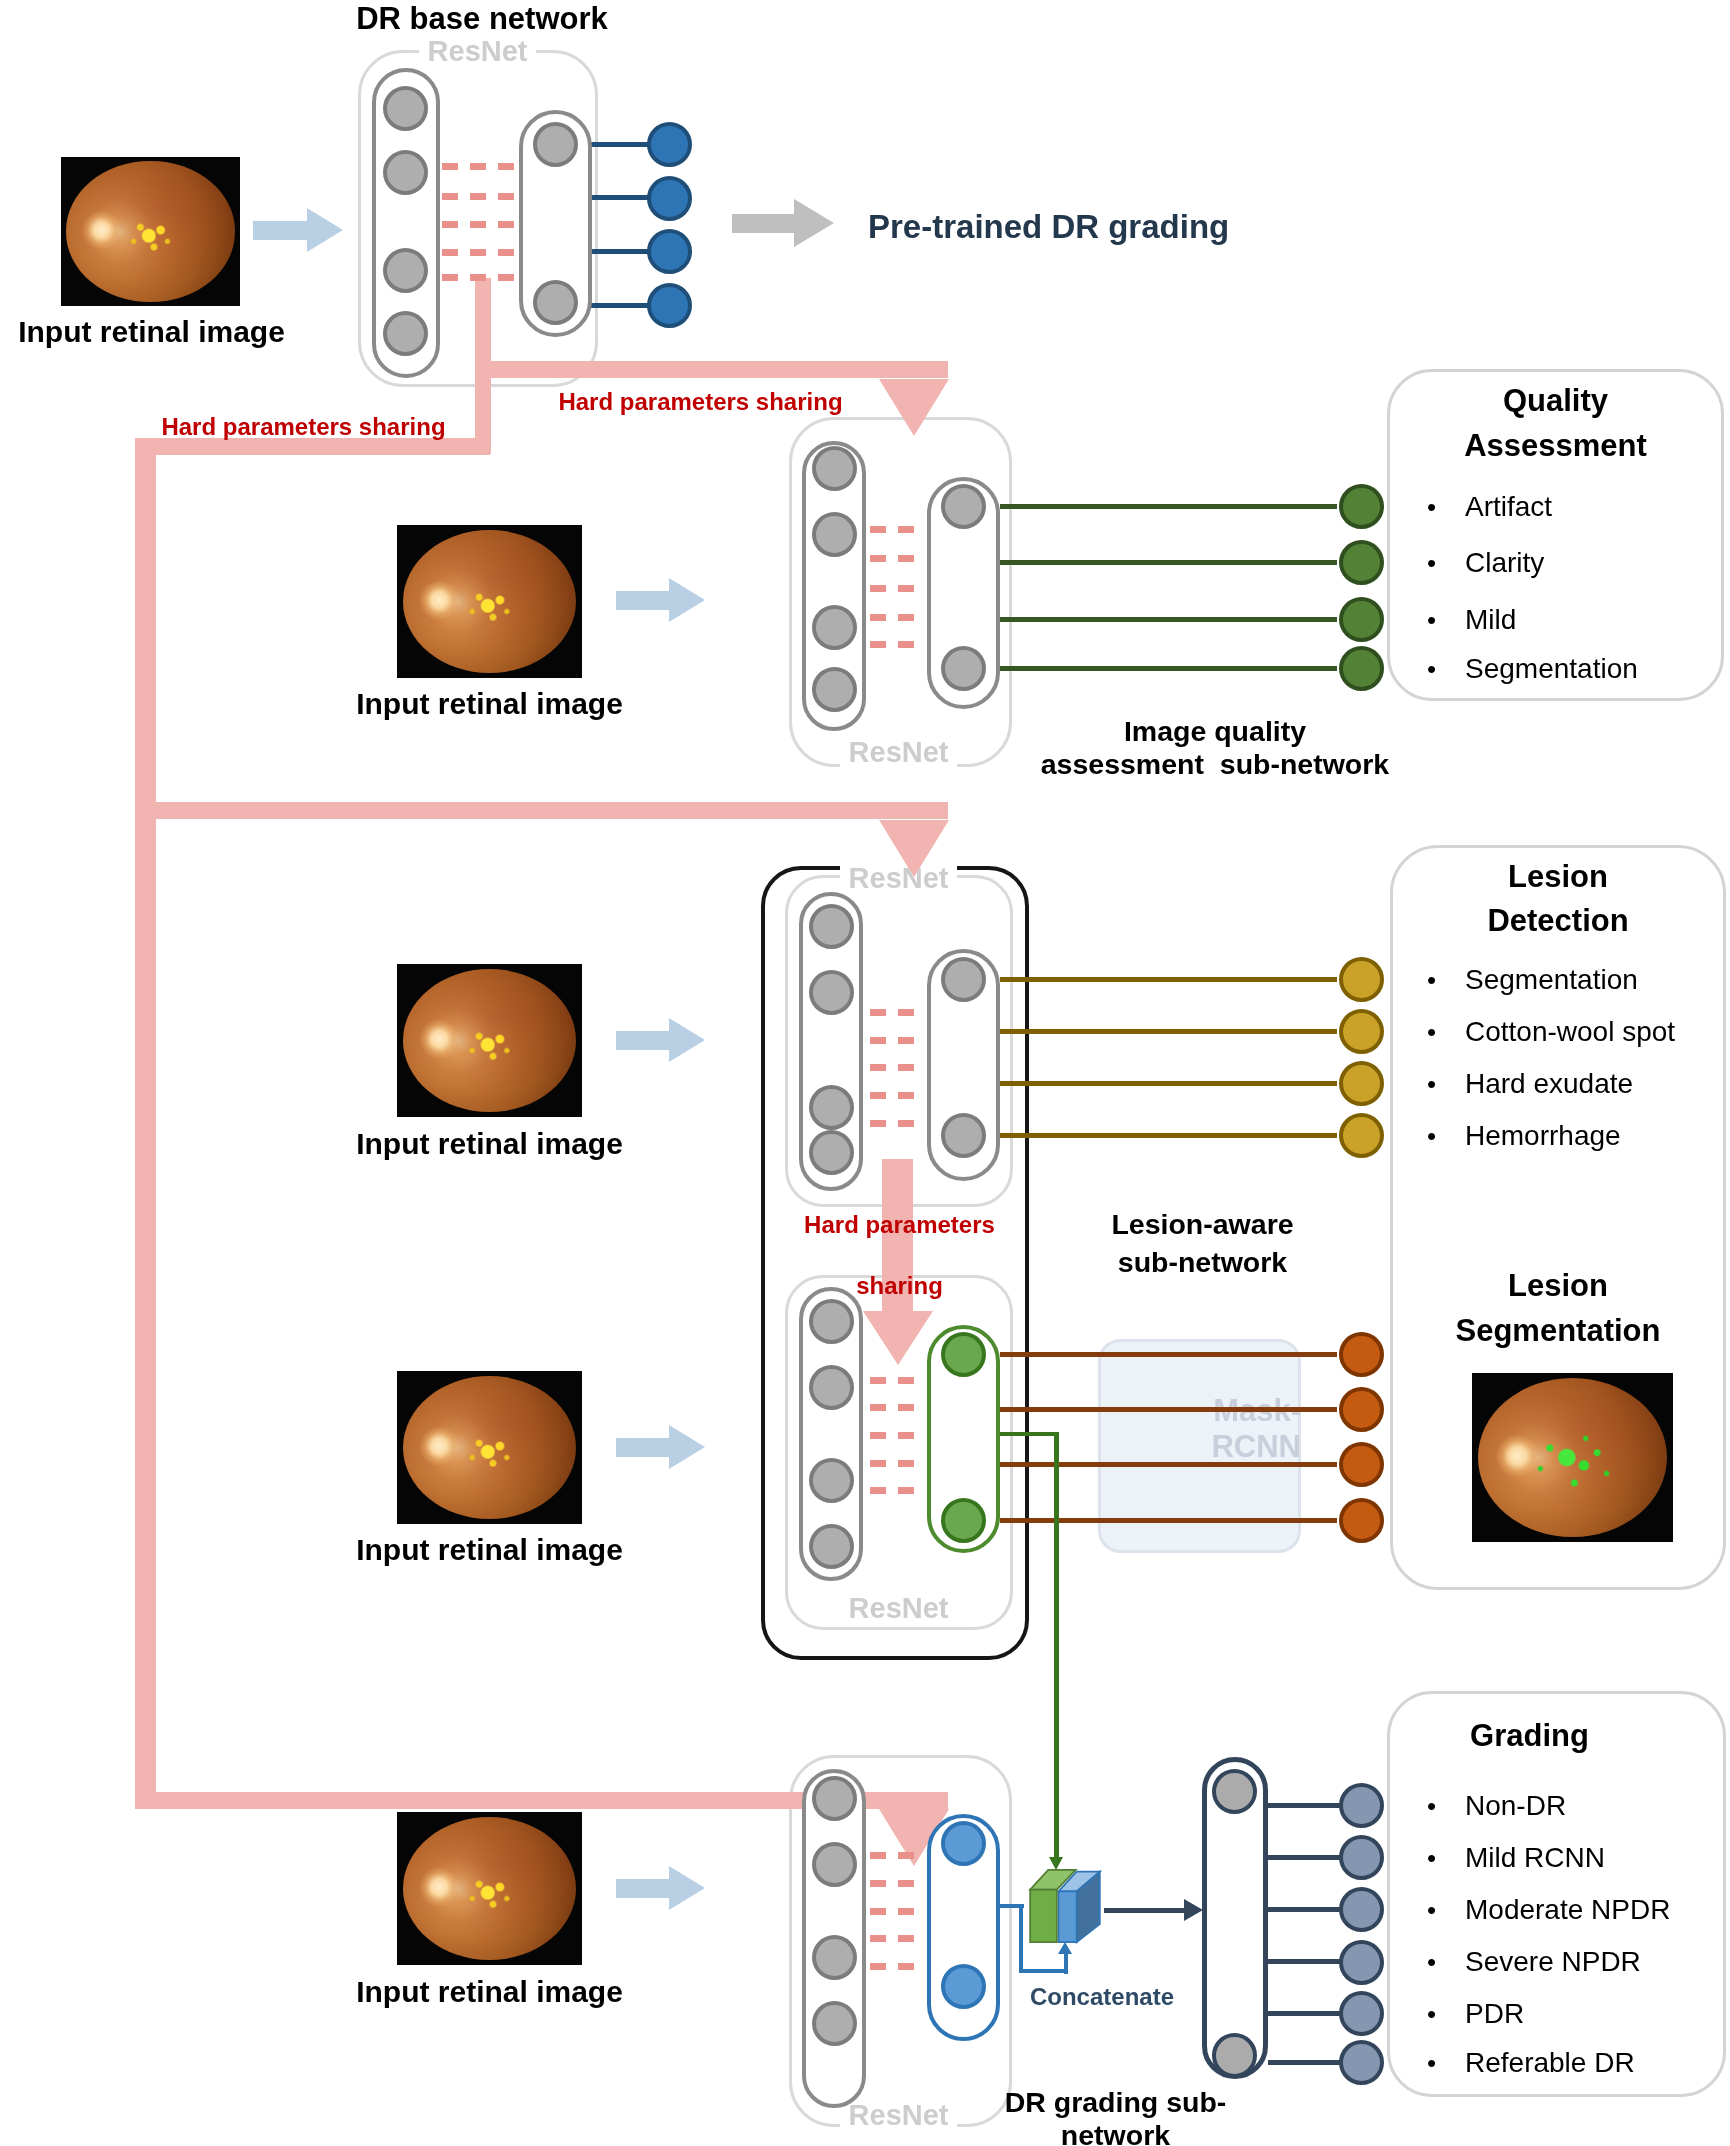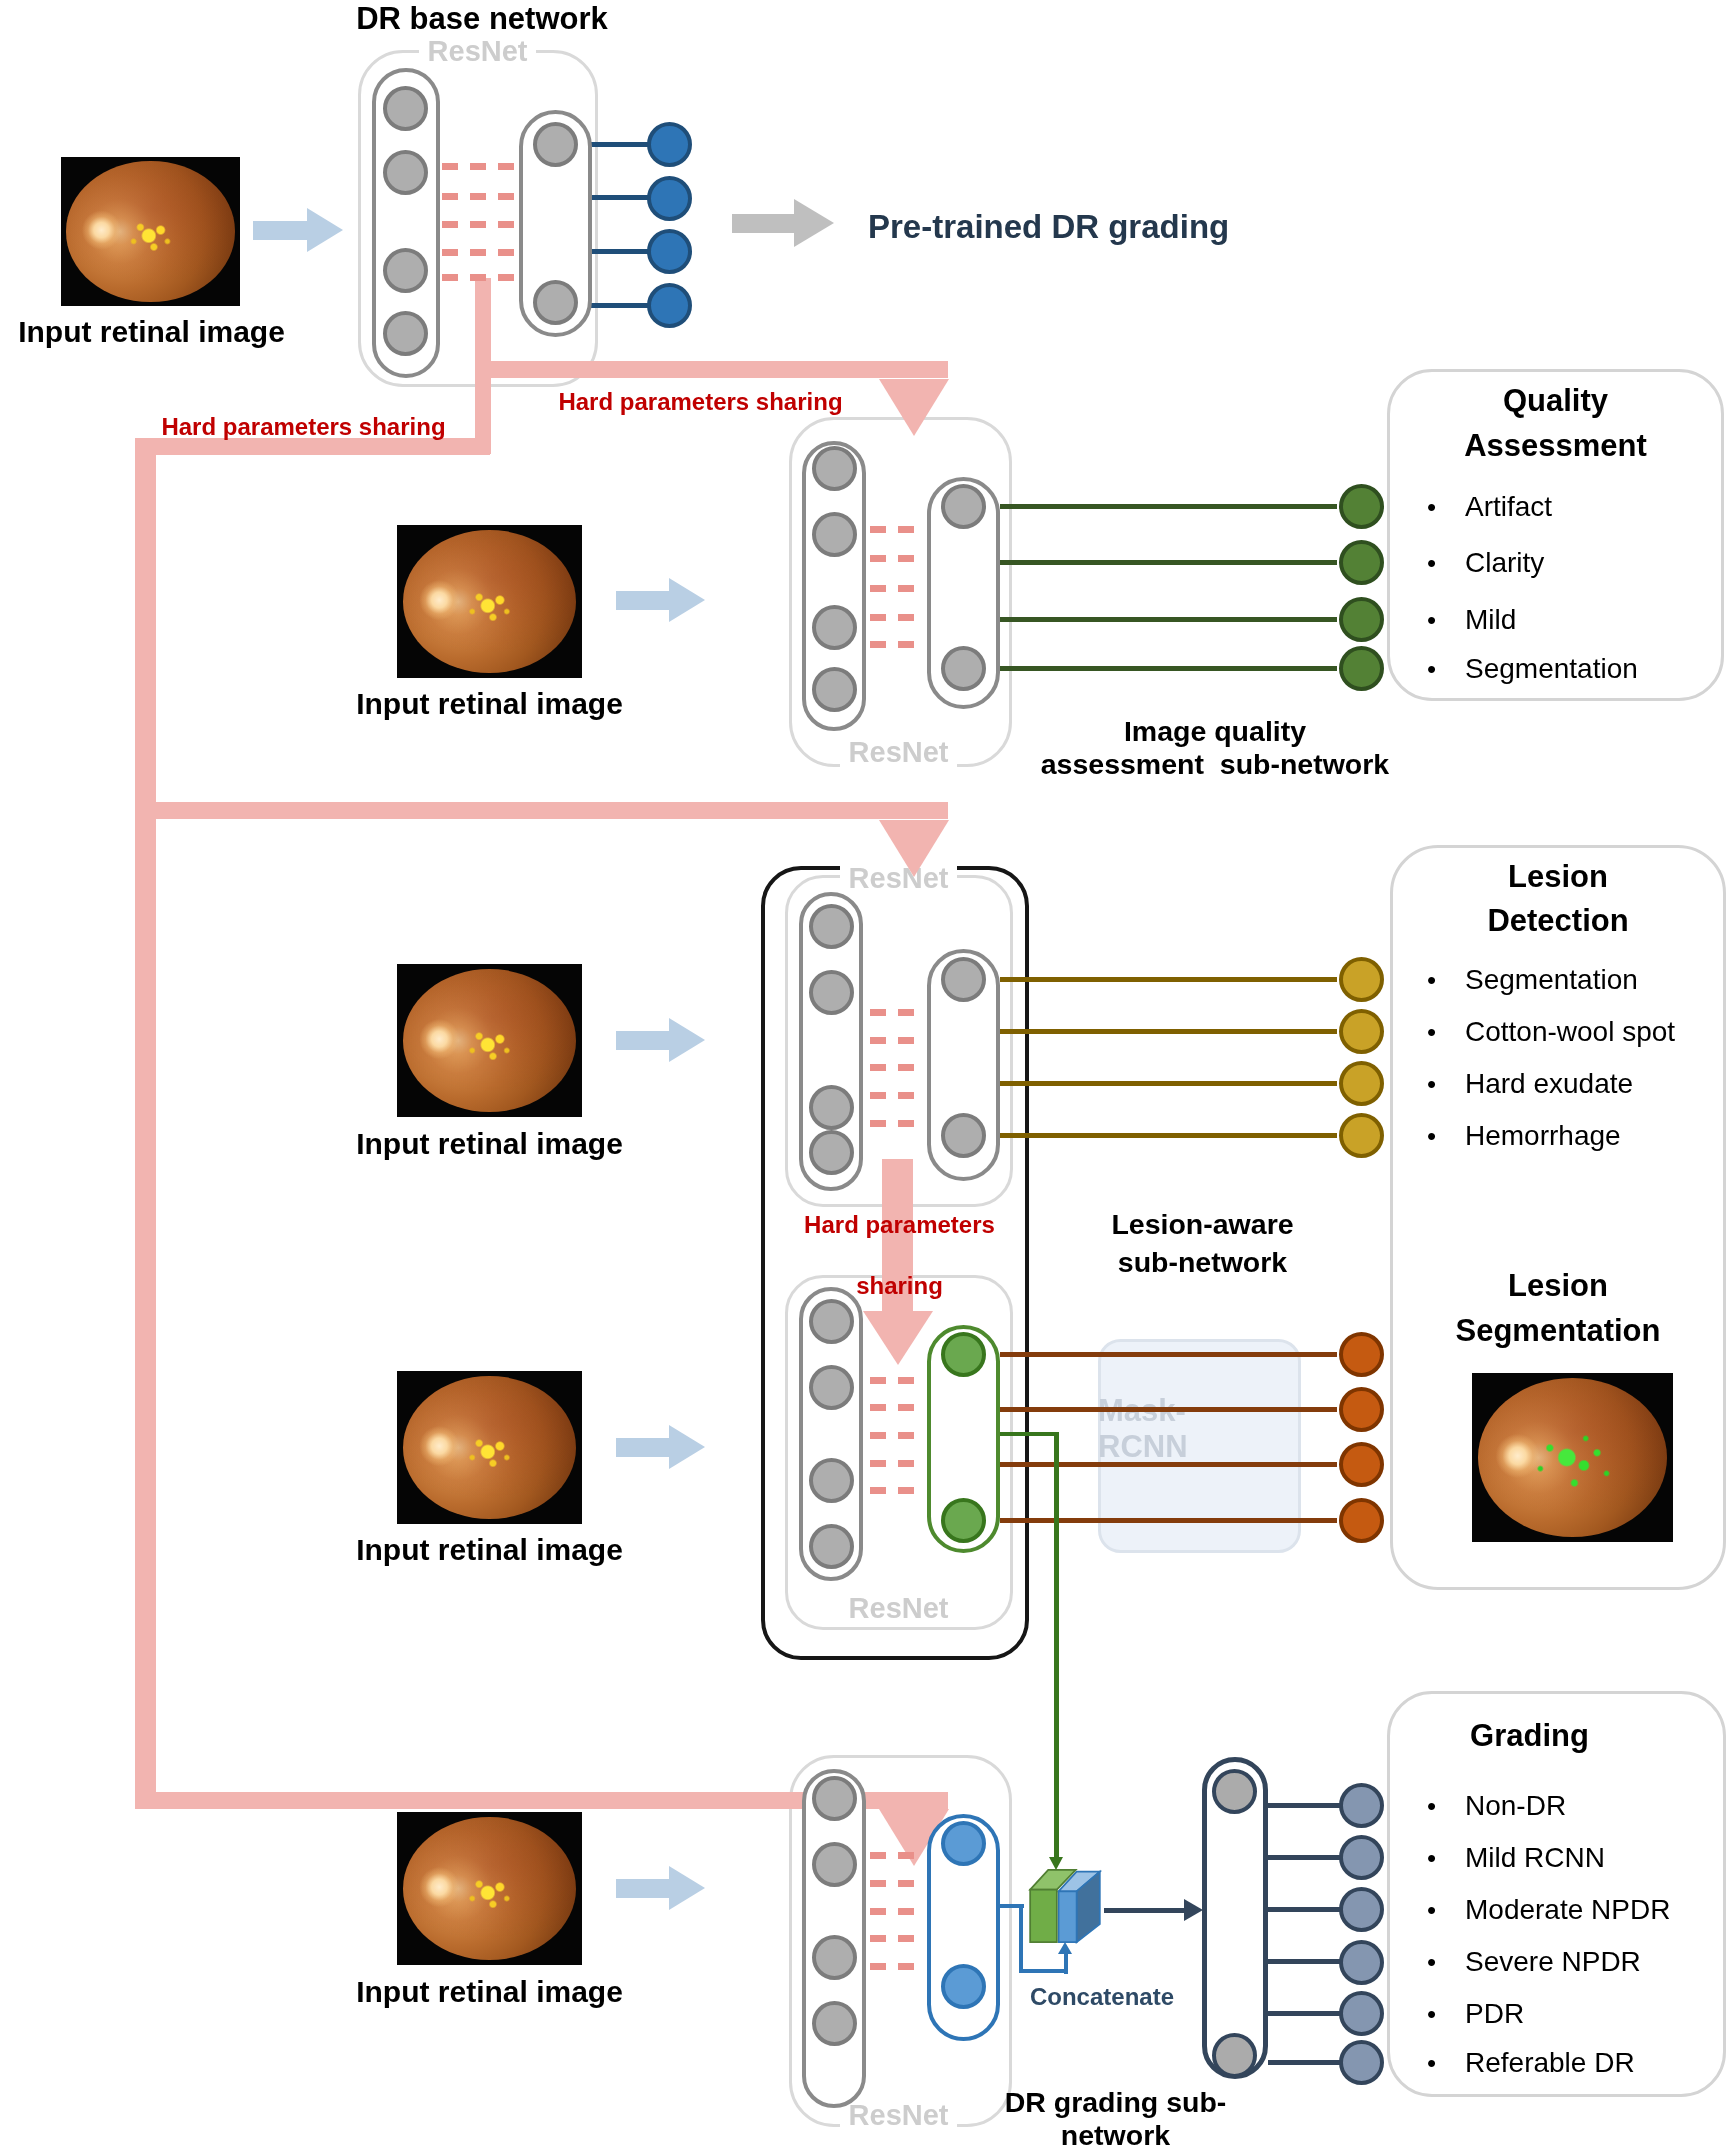--- a/index.html
+++ b/index.html
@@ -8,21 +8,21 @@
   .t { position: absolute; font-family: "Liberation Sans", sans-serif; color: #000; white-space: nowrap; line-height: 1.12; }
   .ctr { text-align: center; white-space: normal; }
 
   
   .box-light { position: absolute; border: 3.5px solid #D9D9D9; border-radius: 45px; background: #fff; z-index: 1; }
   .box-black { position: absolute; border: 4.3px solid #161616; border-radius: 40px; background: #fff; z-index: 1; }
   .panel    { position: absolute; border: 3.5px solid #D4D4D4; border-radius: 45px; background: #fff; z-index: 1; }
   .maskbox  { position: absolute; border: 3.5px solid #DCE3EC; border-radius: 22.5px; background: #EDF2F9; z-index: 1; }
 
   .resnet-lbl { position: absolute; font-weight: 700; font-size: 29px; color: #CDCDCD; background: #fff; padding: 0 8.6px; z-index: 2; line-height: 1.05; }
-  .mask-lbl   { position: absolute; font-weight: 700; font-size: 31px; color: #C7CFDA; z-index: 2; text-align: left; line-height: 1.1; }
+  .mask-lbl   { position: absolute; font-weight: 700; font-size: 31px; color: #C7CFDA; z-index: 2; text-align: right; line-height: 1.1; }
 
   
   .cap  { position: absolute; border: 4.3px solid #8A8A8A; border-radius: 864px; background: #fff; z-index: 6; }
   .cap.green { border-color: #4E8A2E; }
   .cap.blue  { border-color: #2E75B6; }
   .cap.navy  { border-width: 5.2px; border-color: #33455B; }
   .circ { position: absolute; width: 45px; height: 45px; border-radius: 50%; z-index: 7; }
   .circ.gray   { background: #AEAEAE; border: 4.3px solid #7C7C7C; }
   .circ.graynavy { background: #ABABAB; border: 4.3px solid #33455B; }
   .circ.green  { background: #6AA84F; border: 4.3px solid #38761D; }

